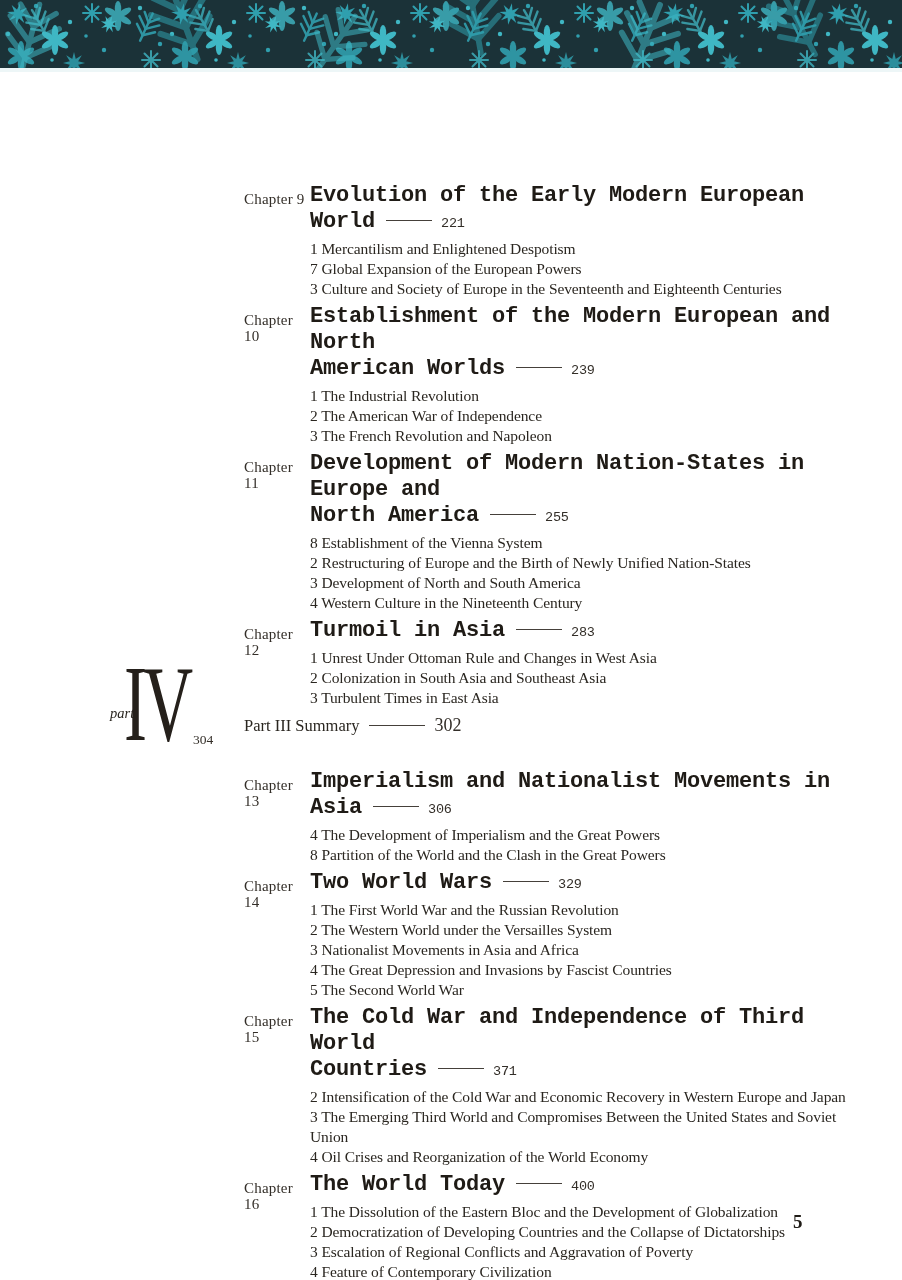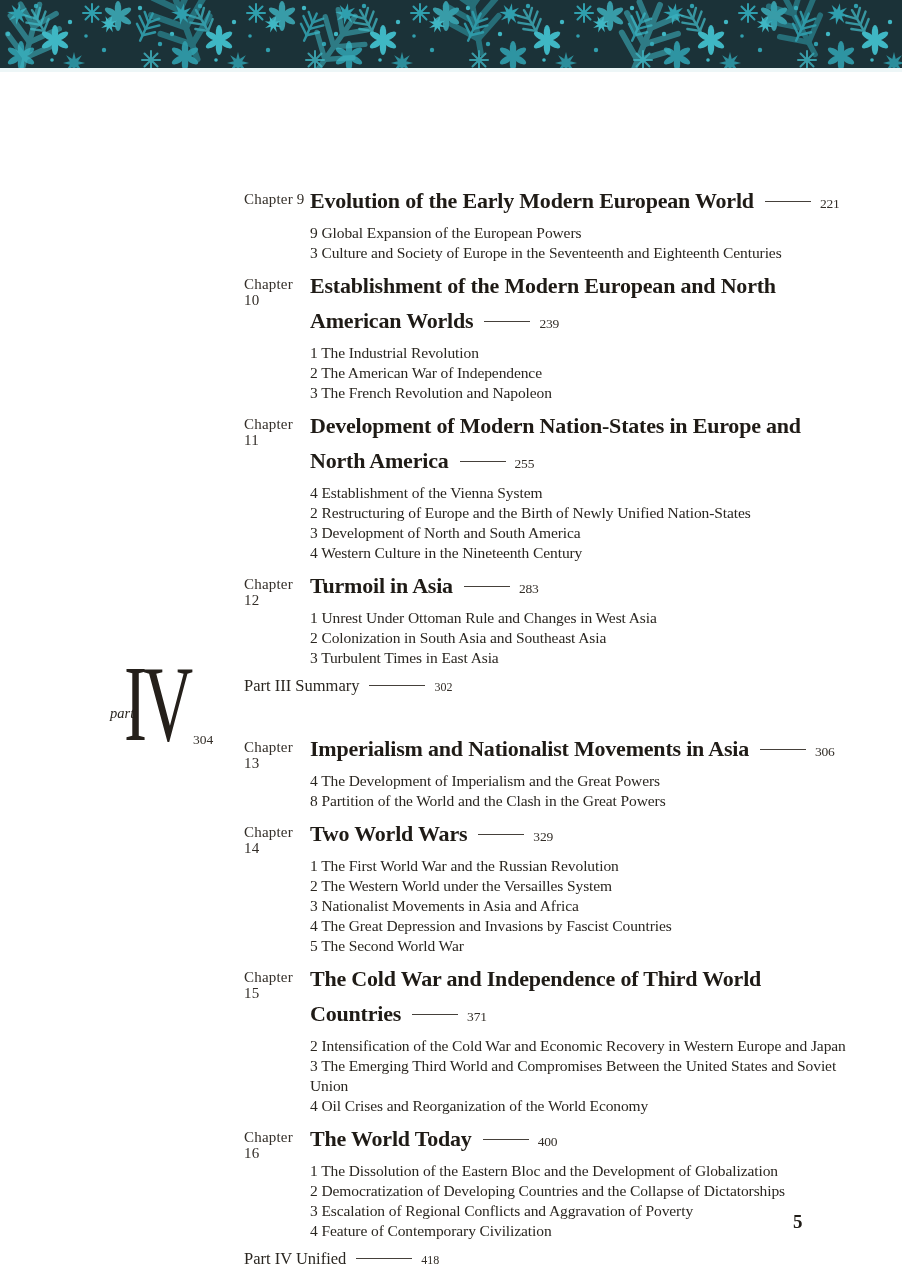--- a/index.html
+++ b/index.html
@@ -27,35 +27,35 @@
   }
   .chapter { display: flex; margin-bottom: 5px; }
   .ch-label {
     width: 66px; flex: none;
     font-size: 15px; line-height: 16px;
     color: #332e28; padding-top: 8px;
     letter-spacing: 0.2px;
   }
   .ch-body { flex: 1; min-width: 0; }
   .ch-title {
-    font-size: 22px; font-weight: bold; line-height: 35px;
-    color: #1f1b16; margin-bottom: 2px; letter-spacing: -0.2px;
+    font-size: 22px; font-weight: bold; line-height: 26px;
+    color: #1f1b16; margin-bottom: 2px; letter-spacing: -0.2px; font-family: Liberation Mono, monospace;
   }
   .ch-items { list-style: none; }
   .ch-items li {
     font-size: 15.5px; line-height: 20px; color: #2a2620;
     letter-spacing: -0.1px;
   }
   .dash {
     display: inline-block; height: 1px; background: #45403a;
   }
   .dash-title { width: 46px; vertical-align: 6px; margin: 0 9px 0 11px; }
   .dash-long  { width: 56px; vertical-align: 5px; margin: 0 9px 0 10px; }
   .pg-title { font-size: 13.5px; font-weight: normal; color: #332e28; }
-  .pg-small { font-size: 12px; color: #332e28; }
+  .pg-small { font-size: 18px; color: #332e28; }
   .summary-row {
     font-size: 16.5px; line-height: 25px; color: #2a2620;
     margin-top: 3px; margin-left: -0px;
   }
   .part-gap { margin-top: 31px; }
 
   .index-row {
     font-size: 16.5px; line-height: 25px; color: #2a2620;
     margin-top: 16px;
   }
@@ -161,42 +161,43 @@
 
   <div class="toc">
     <div>
         <section class="part-section">
     <div class="chapters">
             <div class="chapter">
     <div class="ch-label">Chapter 9</div>
     <div class="ch-body">
       <div class="ch-title"><span>Evolution of the Early Modern European World</span><span class="dash dash-title"></span><span class="pg-title">221</span></div>
       <ul class="ch-items">
-                  <li>9 Global Expansion of the European Powers</li>
+                  <li>1 Mercantilism and Enlightened Despotism</li>
+                  <li>7 Global Expansion of the European Powers</li>
                   <li>3 Culture and Society of Europe in the Seventeenth and Eighteenth Centuries</li>
                 </ul>
     </div>
   </div>
             <div class="chapter">
     <div class="ch-label">Chapter 10</div>
     <div class="ch-body">
       <div class="ch-title"><span>Establishment of the Modern European and North</span><br><span>American Worlds</span><span class="dash dash-title"></span><span class="pg-title">239</span></div>
       <ul class="ch-items">
                   <li>1 The Industrial Revolution</li>
                   <li>2 The American War of Independence</li>
                   <li>3 The French Revolution and Napoleon</li>
                 </ul>
     </div>
   </div>
             <div class="chapter">
     <div class="ch-label">Chapter 11</div>
     <div class="ch-body">
       <div class="ch-title"><span>Development of Modern Nation-States in Europe and</span><br><span>North America</span><span class="dash dash-title"></span><span class="pg-title">255</span></div>
       <ul class="ch-items">
-                  <li>4 Establishment of the Vienna System</li>
+                  <li>8 Establishment of the Vienna System</li>
                   <li>2 Restructuring of Europe and the Birth of Newly Unified Nation-States</li>
                   <li>3 Development of North and South America</li>
                   <li>4 Western Culture in the Nineteenth Century</li>
                 </ul>
     </div>
   </div>
             <div class="chapter">
     <div class="ch-label">Chapter 12</div>
     <div class="ch-body">
       <div class="ch-title"><span>Turmoil in Asia</span><span class="dash dash-title"></span><span class="pg-title">283</span></div>

